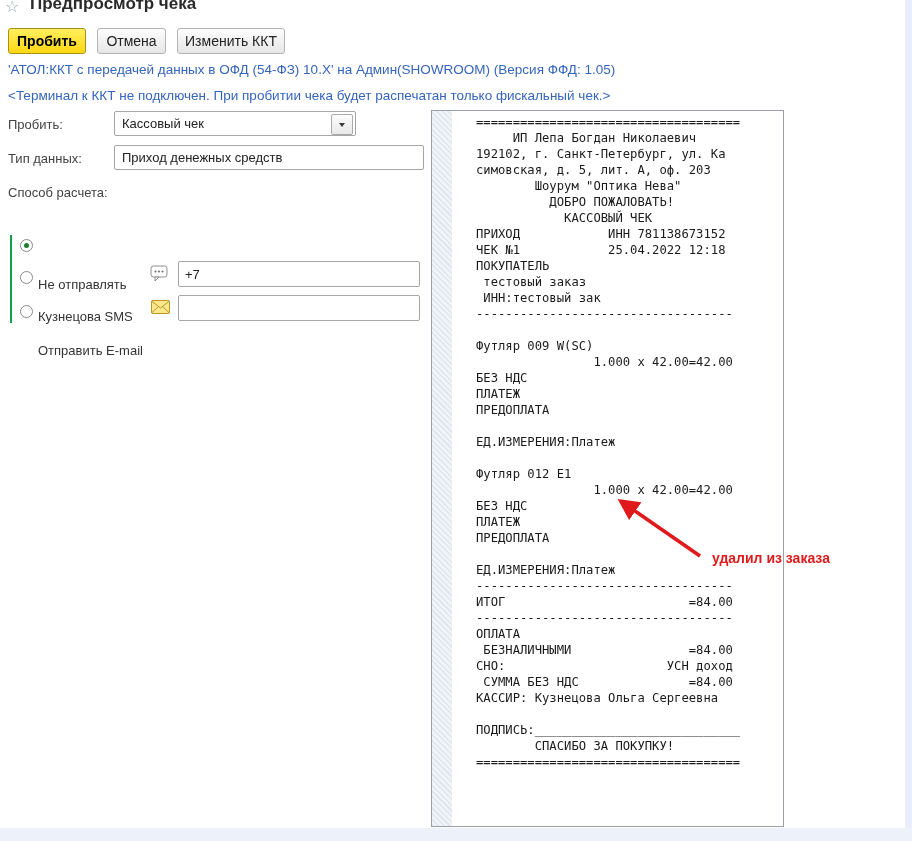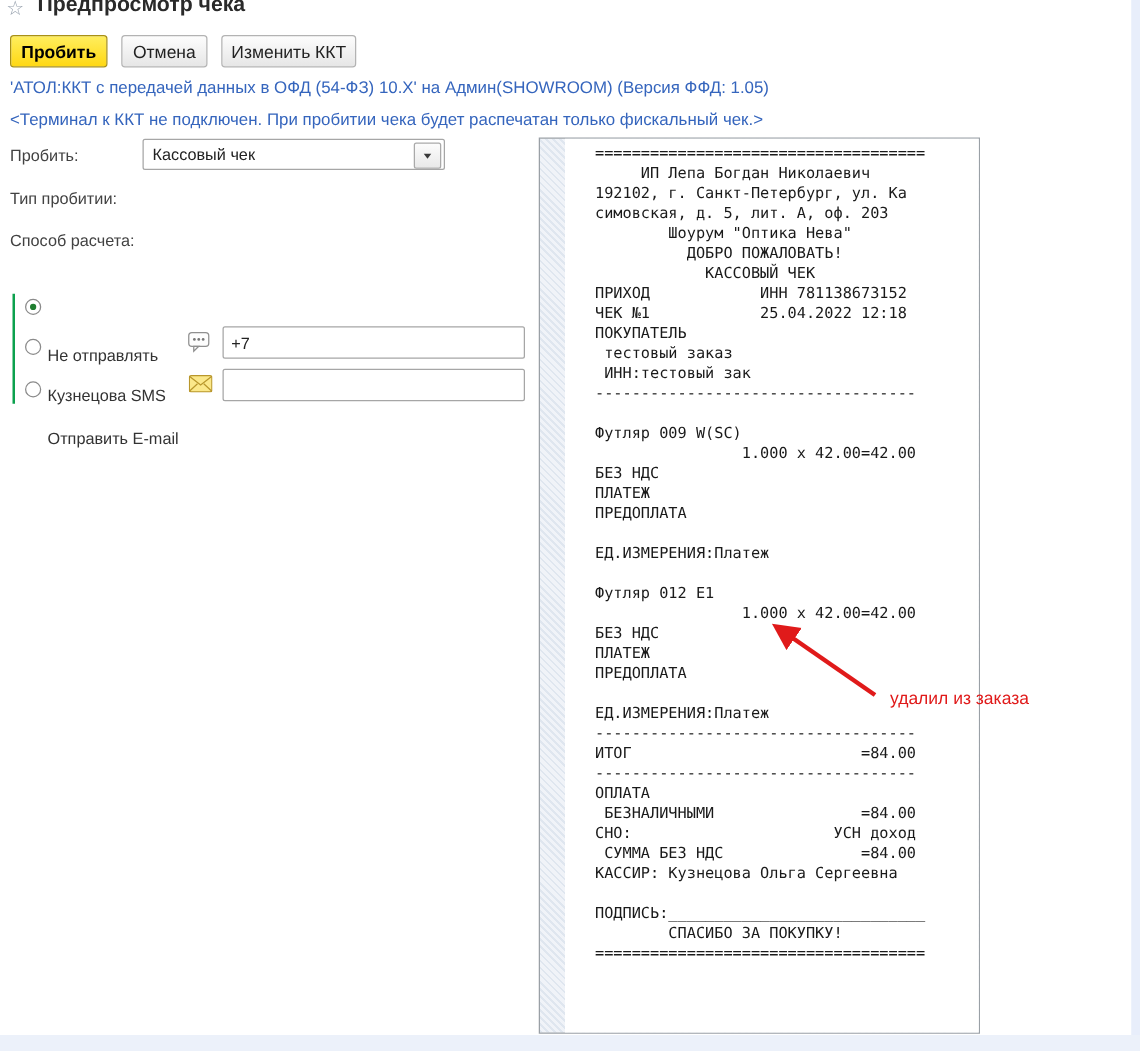--- a/index.html
+++ b/index.html
@@ -48,21 +48,21 @@
   
   #receipt-panel{left:431px;top:110px;width:353px;height:717px;box-sizing:border-box;
          border:1px solid #9aa0a6;
          background:repeating-linear-gradient(45deg,#dfe6ef 0 1.5px,#f0f3f8 1.5px 4px);}
   #receipt-paper{position:absolute;left:20px;top:0;right:0;bottom:0;background:#ffffff;}
   #receipt-text{margin:0;padding:3px 0 0 24px;font-family:"DejaVu Sans Mono",monospace;
          font-size:12.2px;line-height:16px;color:#1a1a1a;}
 
   
   #annot-svg{left:600px;top:488px;width:250px;height:84px;z-index:5;pointer-events:none;}
-  #annot-text{left:712px;top:550px;z-index:6;color:#e01a1a;font-weight:normal;font-size:14px;
+  #annot-text{left:712px;top:550px;z-index:6;color:#e01a1a;font-weight:bold;font-size:14px;
          white-space:nowrap;}
 
   
   #bottom-strip{left:0;bottom:0;width:912px;height:13px;background:#ecf1fa;}
   #right-strip{top:0;right:0;width:7px;height:841px;background:#e8eefb;}
 </style>
 </head>
 <body>
 
 <div id="page">
@@ -78,21 +78,24 @@
   <div class="abs info-blue" style="top:88px;">&lt;Терминал к ККТ не подключен. При пробитии чека будет распечатан только фискальный чек.&gt;</div>
 
   <div class="abs form-label" style="top:117px;">Пробить:</div>
   <div class="abs field" style="top:111px;width:242px;">
     <span>Кассовый чек</span>
     <span class="drop-btn">
       <span class="drop-tri"></span>
     </span>
   </div>
 
-  <div class="abs form-label" style="top:151px;">Тип пробитии:</div>
+  <div class="abs form-label" style="top:151px;">Тип данных:</div>
+  <div class="abs field" style="top:145px;width:310px;">
+    <span>Приход денежных средств</span>
+  </div>
 
   <div class="abs form-label" style="top:185px;">Способ расчета:</div>
 
   <div class="abs" id="send-bar"></div>
 
   <div class="abs radio sel" style="left:20px;top:239px;"></div>
   <div class="abs radio-label" style="left:38px;top:238px;">Не отправлять</div>
 
   <div class="abs radio" style="left:20px;top:271px;"></div>
   <div class="abs radio-label" style="left:38px;top:270px;">Кузнецова SMS</div>

